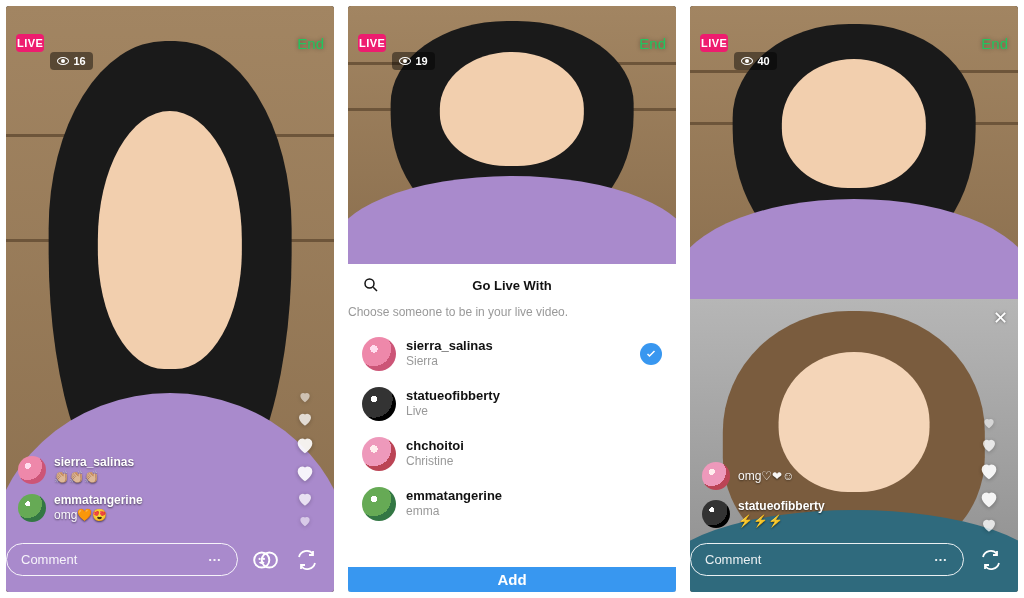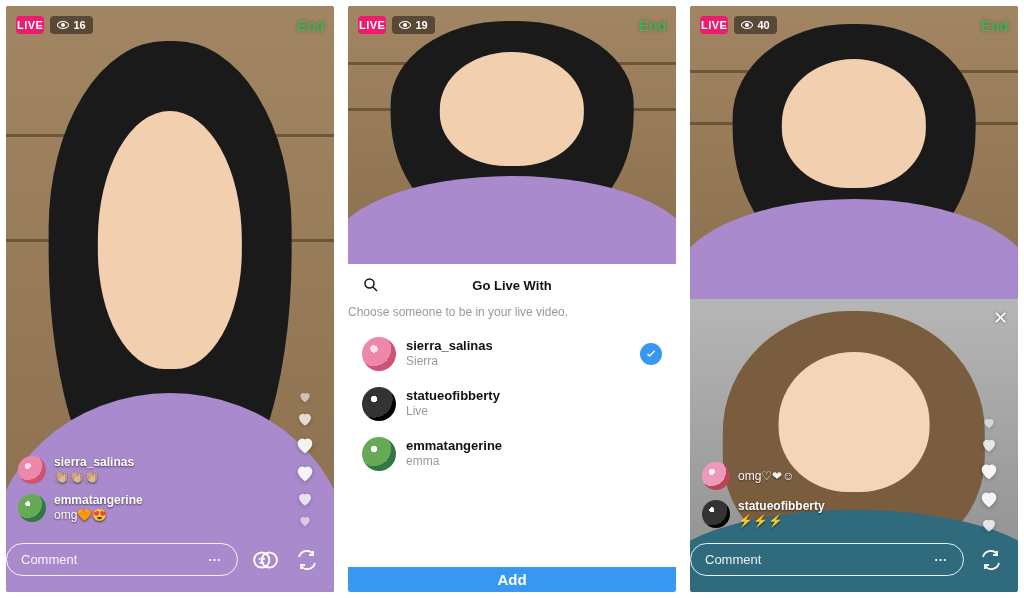--- a/index.html
+++ b/index.html
@@ -46,21 +46,21 @@
   .video.guest::before{content:"";position:absolute;left:50%;top:4%;transform:translateX(-50%);
     width:80%;height:86%;background:var(--hair2);border-radius:48% 48% 42% 42%;}
   .video.guest::after{content:"";position:absolute;left:50%;top:18%;transform:translateX(-50%);
     width:46%;height:48%;background:var(--face2);border-radius:50% 50% 46% 46%;}
   .torso2{position:absolute;left:50%;bottom:0;transform:translateX(-50%);width:120%;height:28%;
     background:var(--shirt2);border-radius:60% 60% 0 0 / 100% 100% 0 0;}
 
   
   .topbar{position:absolute;top:10px;left:10px;right:10px;display:flex;align-items:center;gap:6px;z-index:5;}
   .live-badge{background:var(--ig-pink);color:#fff;font-weight:700;font-size:11px;padding:3px 1px;border-radius:4px;letter-spacing:.5px;}
-  .viewers{background:var(--badge-grey);color:#fff;font-size:11px;font-weight:600;padding:3px 7px;border-radius:4px;display:flex;align-items:center;gap:4px;}
+  .viewers{background:var(--badge-grey);color:#fff;font-size:11px;font-weight:600;padding:3px 7px;border-radius:4px;display:flex;align-items:center;gap:4px;margin-top:36px;}
   .eye{width:12px;height:8px;border:1.5px solid #fff;border-radius:60%;position:relative;}
   .eye::after{content:"";position:absolute;inset:1px 3px;background:#fff;border-radius:50%;}
   .spacer{flex:1;}
   .end{color:#22c55e;font-size:15px;font-weight:500;text-shadow:0 0 4px rgba(0,0,0,.4);}
 
   
   .comments{position:absolute;left:12px;bottom:70px;right:90px;display:flex;flex-direction:column;gap:10px;z-index:4;}
   .comment{display:flex;align-items:center;gap:8px;color:#fff;font-size:12px;text-shadow:0 1px 2px rgba(0,0,0,.6);}
   .avatar{width:28px;height:28px;border-radius:50%;flex:none;
     background:radial-gradient(circle at 35% 35%,#fff 0 10%,#c48 10% 55%,#634 55%);}
@@ -232,20 +232,27 @@
       </span>
     </div>
     <div class="user-row">
       <div class="avatar av2"></div>
       <div class="u">
         <div class="uname">statueofibberty</div>
         <div class="full">Live</div>
       </div>
     </div>
     <div class="user-row">
+      <div class="avatar av3"></div>
+      <div class="u">
+        <div class="uname">chchoitoi</div>
+        <div class="full">Christine</div>
+      </div>
+    </div>
+    <div class="user-row">
       <div class="avatar av4"></div>
       <div class="u">
         <div class="uname">emmatangerine</div>
         <div class="full">emma</div>
       </div>
     </div>
 
     <div class="add-btn">Add</div>
   </div>
 </div>

